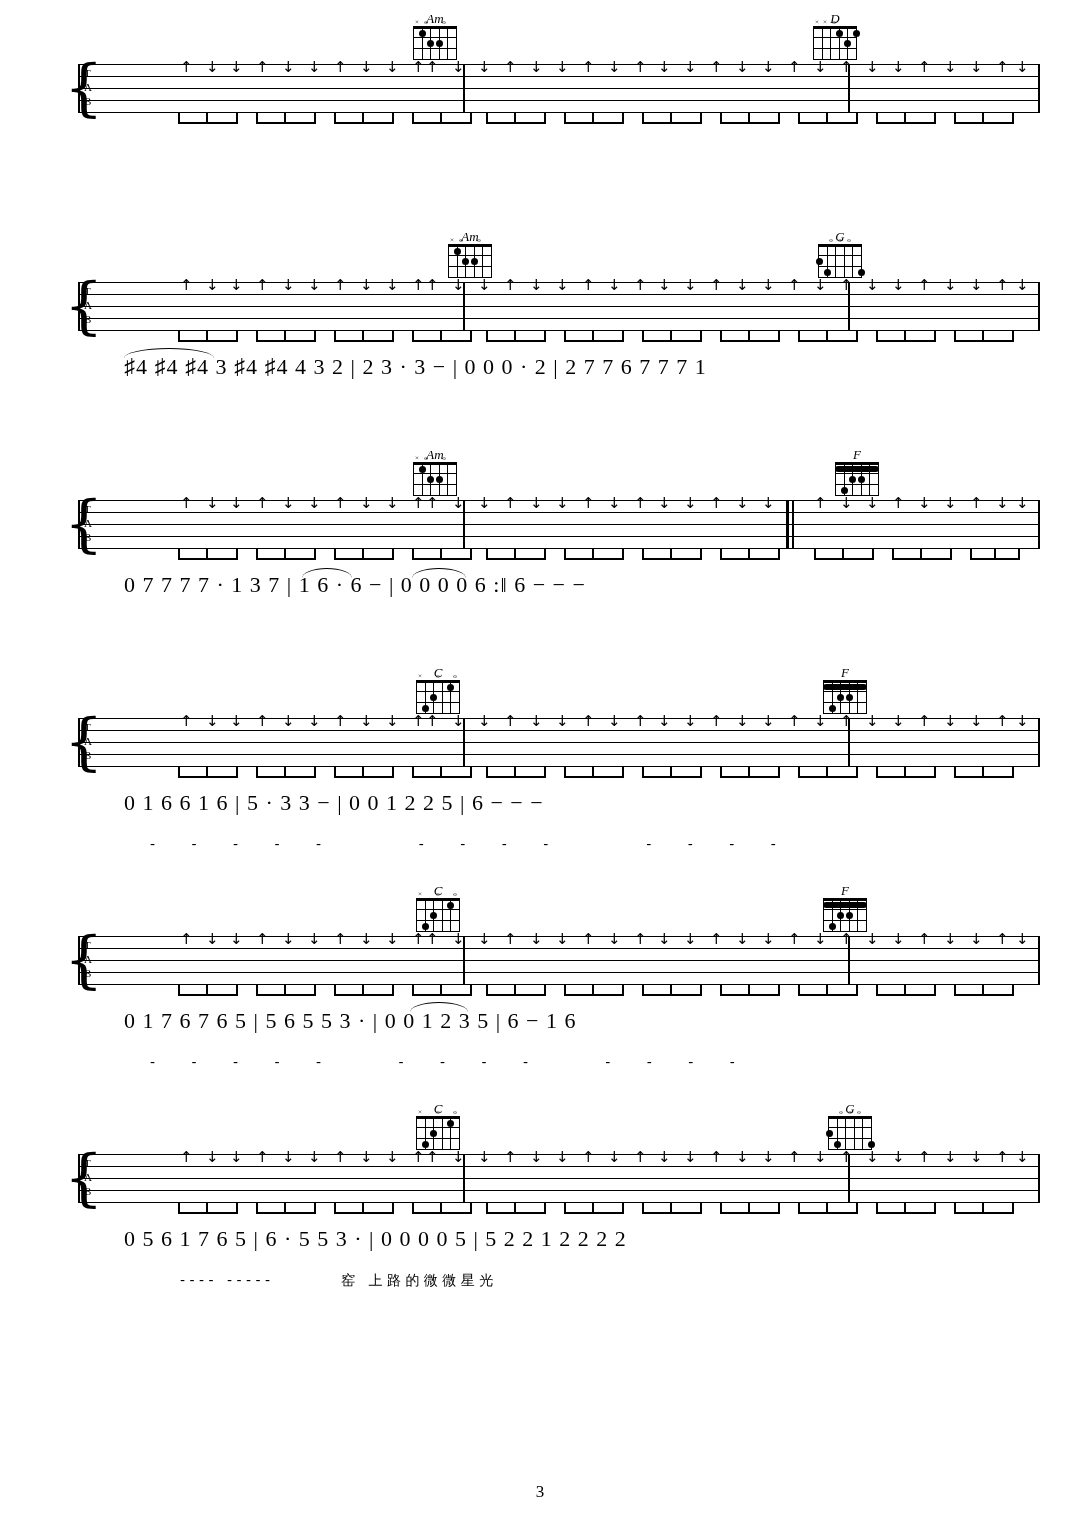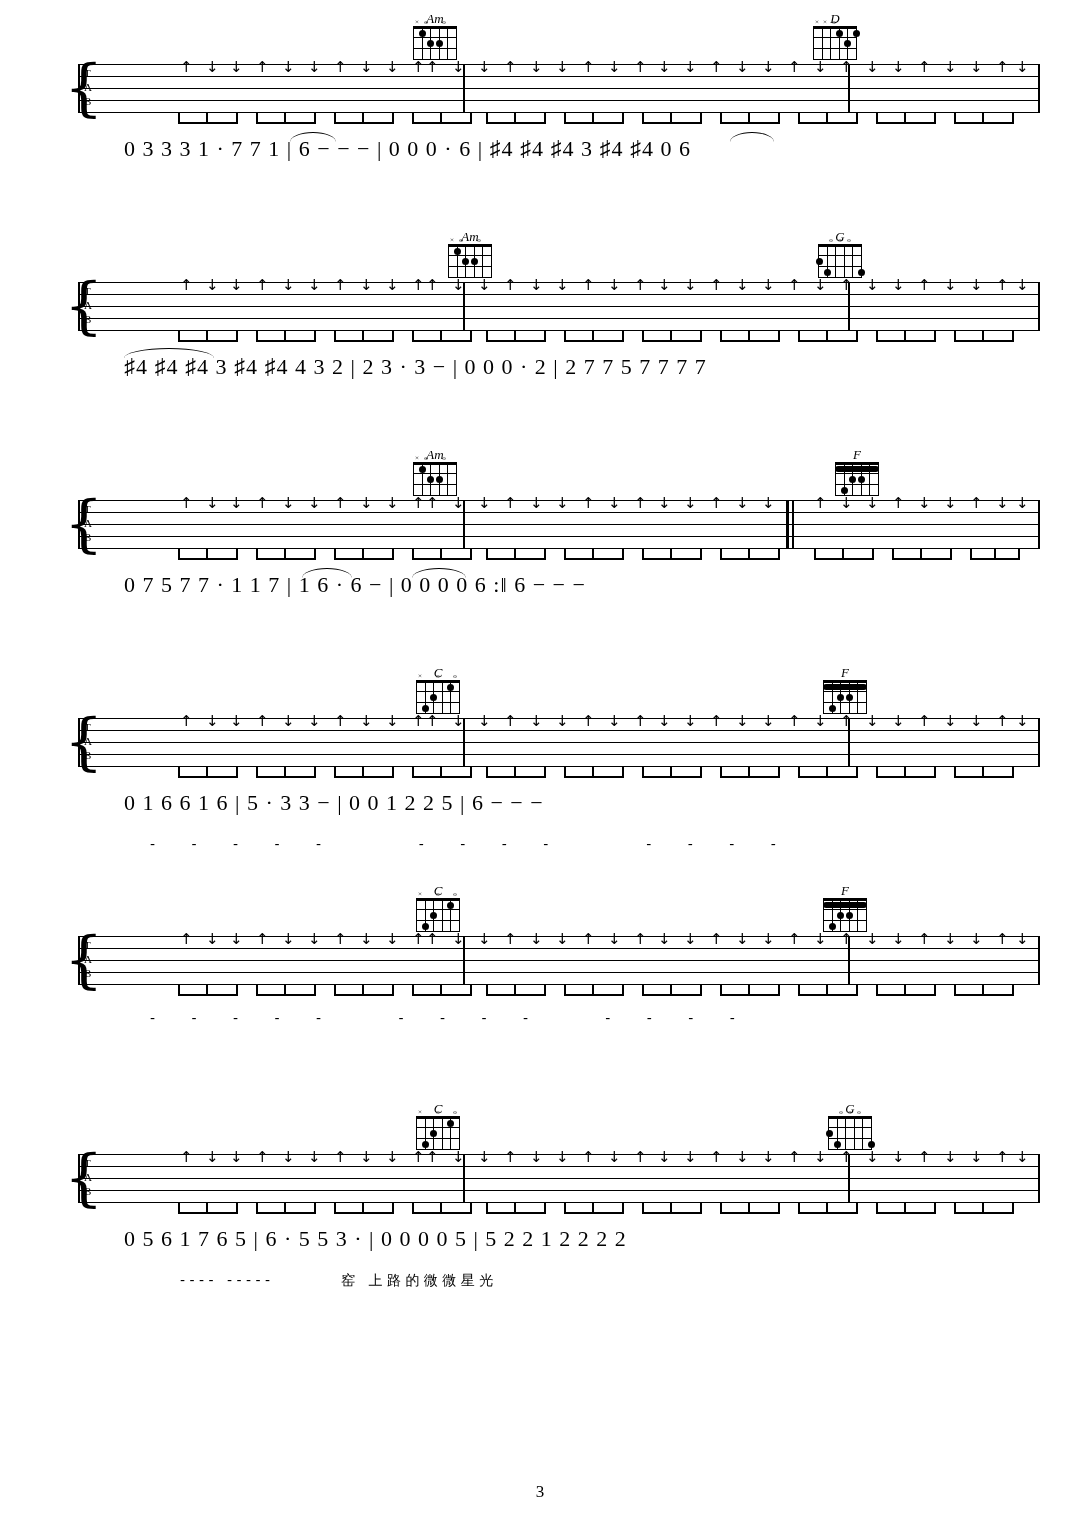--- a/index.html
+++ b/index.html
@@ -398,25 +398,20 @@
           </div>
         <div class="beamgrp" style="left:876px;width:60px;">
             <div class="beam" style="width:60px;"></div>
             <div class="stem" style="left:0;"></div>
             <div class="stem" style="left:28px;"></div>
             <div class="stem" style="left:58px;"></div>
           </div>
       </div>
     </div>
 
-    <div class="numline">
-      <div class="nn" style="left:84px;">0 3 3 3 1 · 7 7 1 | 6 − − − | 0 0 0 · 6 | ♯4 ♯4 ♯4 3 ♯4 ♯4 0 6</div>
-      <div class="slur" style="left:250px;top:-4px;width:46px;"></div>
-      <div class="slur" style="left:690px;top:-4px;width:44px;"></div>
-    </div>
   </div>
 
   <div class="system" style="top:12px;">
     <div class="chords">
       <div class="chord" style="left:407px;">
         <div class="cname">Am</div>
         <div class="grid">
           <div class="marks">
             <span style="left:0px;">×</span>
               <span style="left:9px;">o</span>
@@ -580,21 +575,21 @@
         <div class="beamgrp" style="left:876px;width:60px;">
             <div class="beam" style="width:60px;"></div>
             <div class="stem" style="left:0;"></div>
             <div class="stem" style="left:28px;"></div>
             <div class="stem" style="left:58px;"></div>
           </div>
       </div>
     </div>
 
     <div class="numline">
-      <div class="nn" style="left:84px;">♯4 ♯4 ♯4 3 ♯4 ♯4 4 3 2 | 2 3 · 3 − | 0 0 0 · 2 | 2 7 7 5 7 7 7 7</div>
+      <div class="nn" style="left:84px;">♯4 ♯4 ♯4 3 ♯4 ♯4 4 3 2 | 2 3 · 3 − | 0 0 0 · 2 | 2 7 7 6 7 7 7 1</div>
       <div class="slur" style="left:84px;top:-6px;width:90px;"></div>
     </div>
   </div>
 
   <div class="system" style="top:12px;">
     <div class="chords">
       <div class="chord" style="left:372px;">
         <div class="cname">Am</div>
         <div class="grid">
           <div class="marks">
@@ -756,21 +751,21 @@
         <div class="beamgrp" style="left:892px;width:50px;">
             <div class="beam" style="width:50px;"></div>
             <div class="stem" style="left:0;"></div>
             <div class="stem" style="left:24px;"></div>
             <div class="stem" style="left:48px;"></div>
           </div>
       </div>
     </div>
 
     <div class="numline">
-      <div class="nn" style="left:84px;">0 7 5 7 7 · 1 1 7 | 1 6 · 6 − | 0 0 0 0 6 :‖ 6 − − −</div>
+      <div class="nn" style="left:84px;">0 7 7 7 7 · 1 3 7 | 1 6 · 6 − | 0 0 0 0 6 :‖ 6 − − −</div>
       <div class="slur" style="left:262px;top:-4px;width:50px;"></div>
       <div class="slur" style="left:372px;top:-4px;width:54px;"></div>
     </div>
   </div>
 
   <div class="system" style="top:12px;">
     <div class="chords">
       <div class="chord" style="left:375px;">
         <div class="cname">C</div>
         <div class="grid">
@@ -1110,20 +1105,24 @@
           </div>
         <div class="beamgrp" style="left:876px;width:60px;">
             <div class="beam" style="width:60px;"></div>
             <div class="stem" style="left:0;"></div>
             <div class="stem" style="left:28px;"></div>
             <div class="stem" style="left:58px;"></div>
           </div>
       </div>
     </div>
 
+    <div class="numline">
+      <div class="nn" style="left:84px;">0 1 7 6 7 6 5 | 5 6 5 5 3 · | 0 0 1 2 3 5 | 6 − 1 6</div>
+      <div class="slur" style="left:370px;top:-6px;width:58px;"></div>
+    </div>
     <div class="lyrics">
       <div class="ly" style="left:110px;letter-spacing:16px;">- - - - -   - - - -   - - - -</div>
     </div>
   </div>
 
   <div class="system" style="top:12px;">
     <div class="chords">
       <div class="chord" style="left:375px;">
         <div class="cname">C</div>
         <div class="grid">

